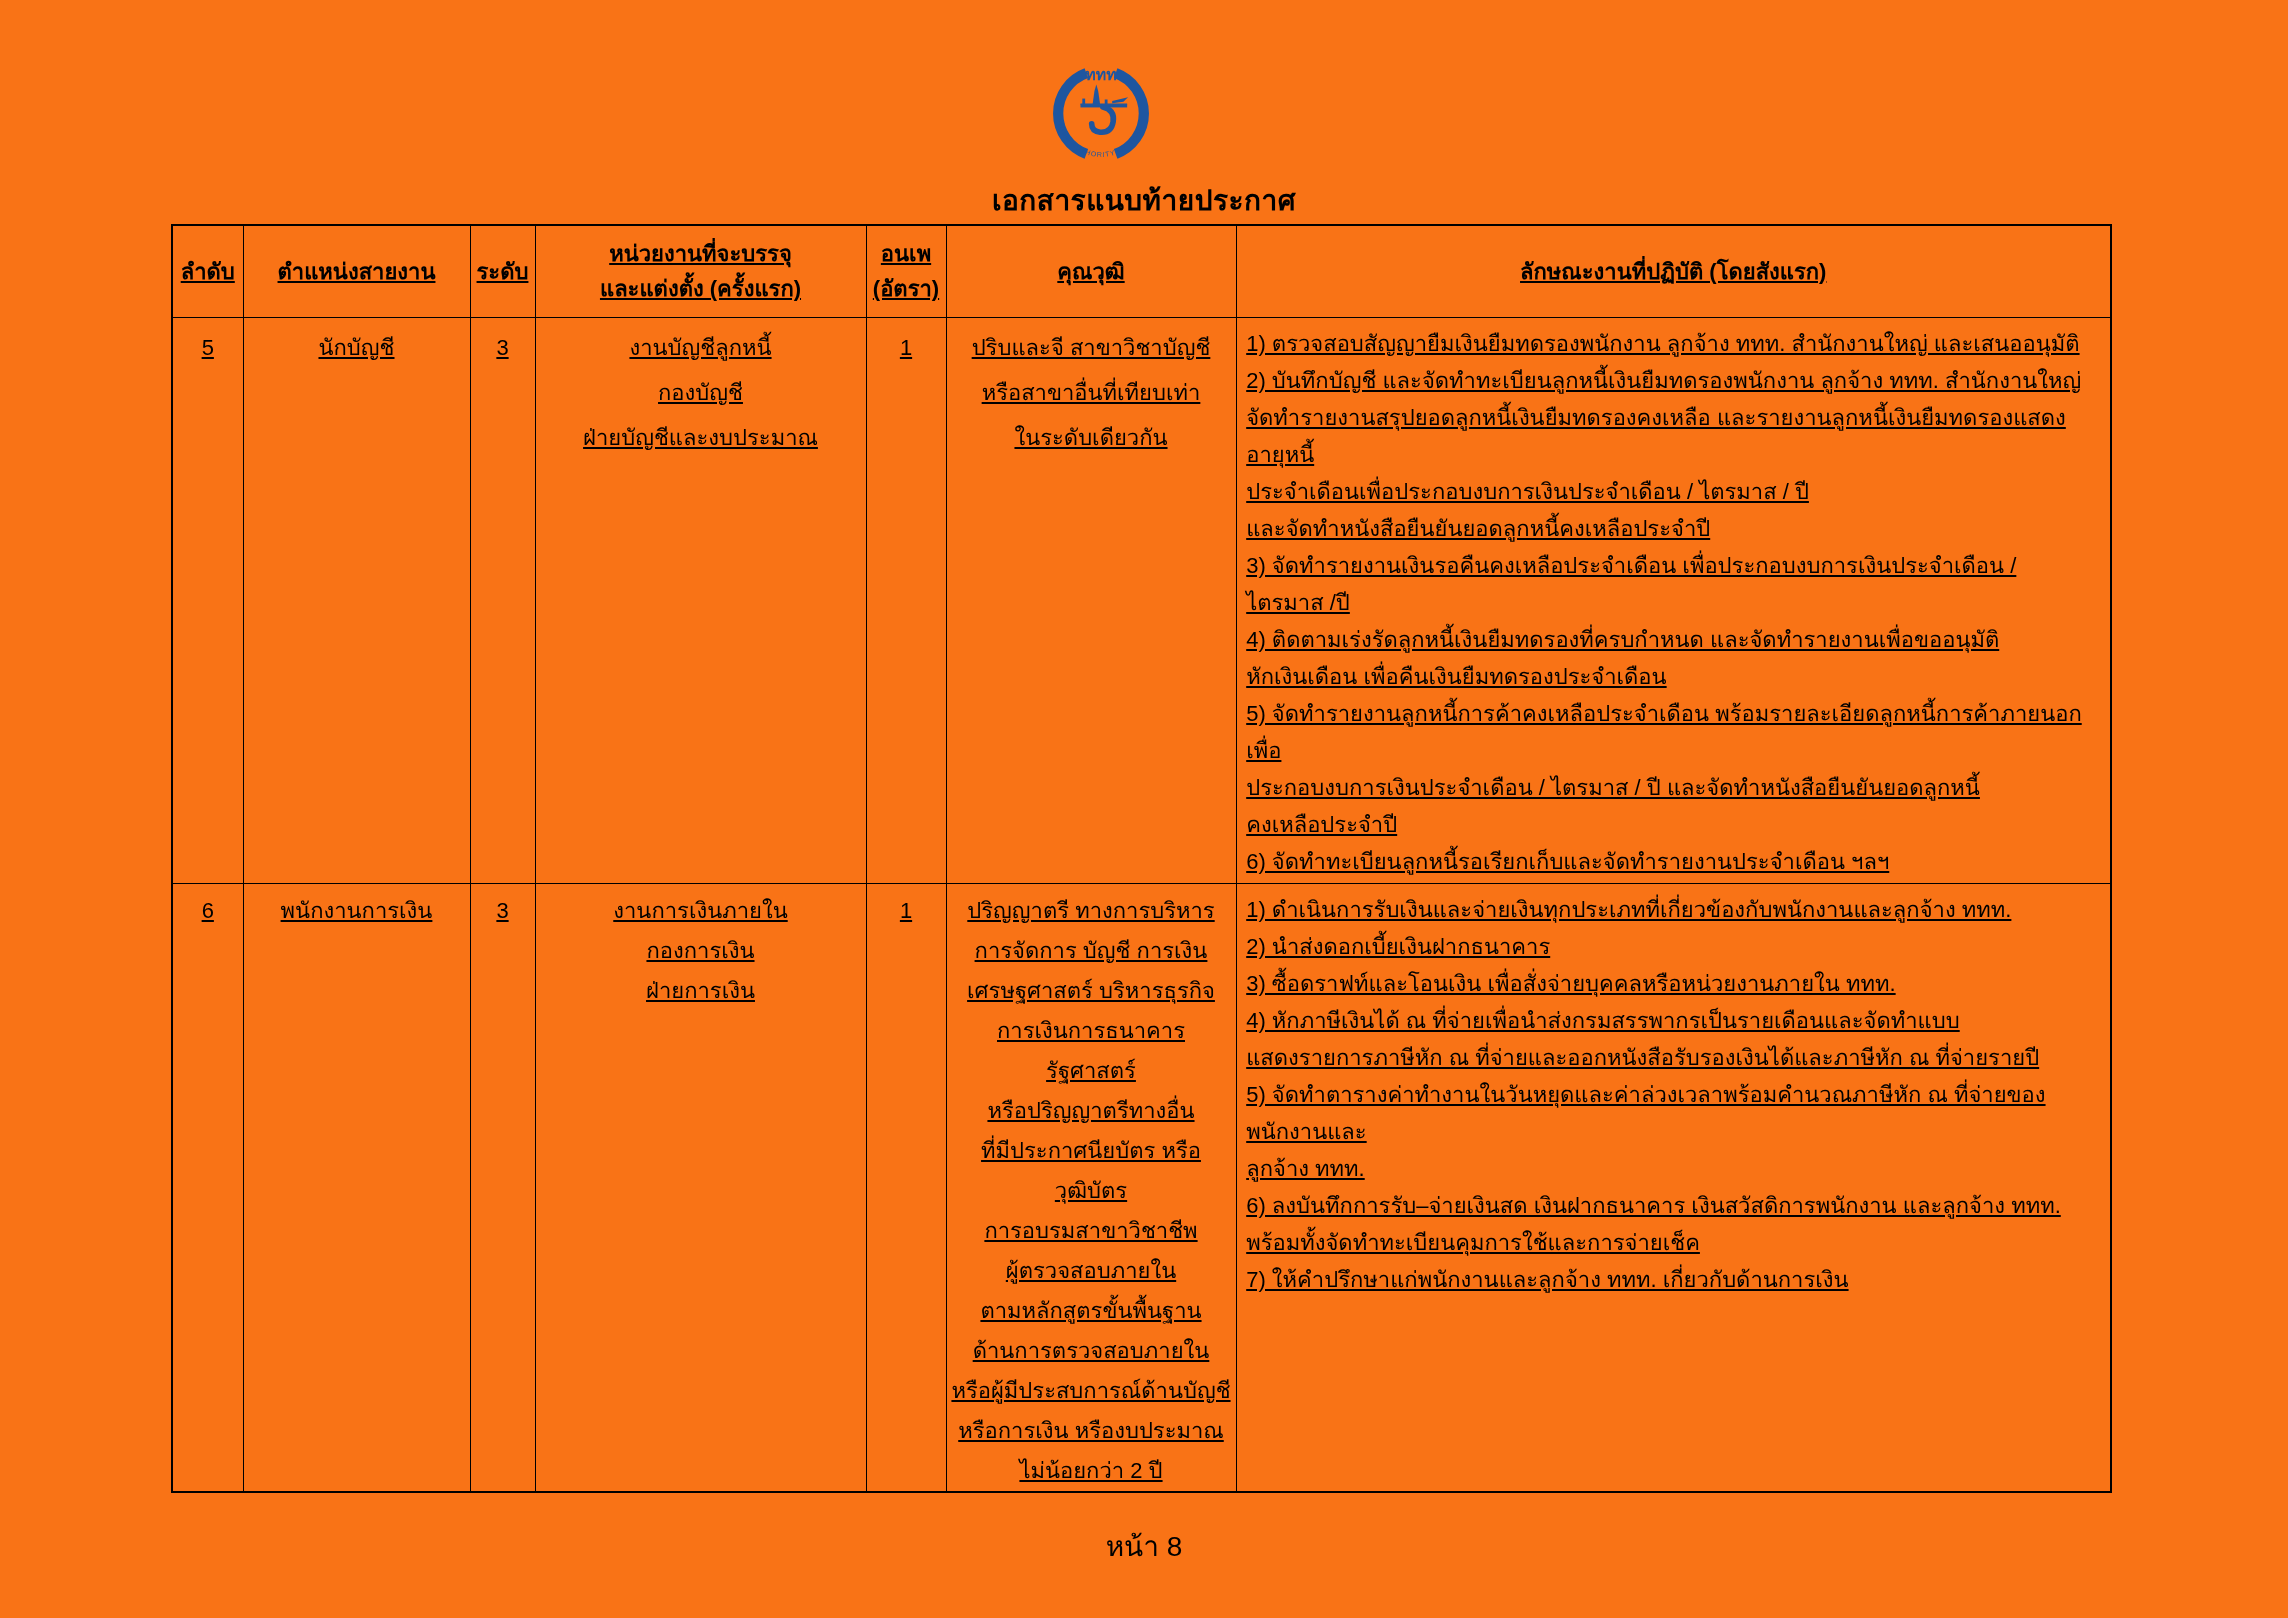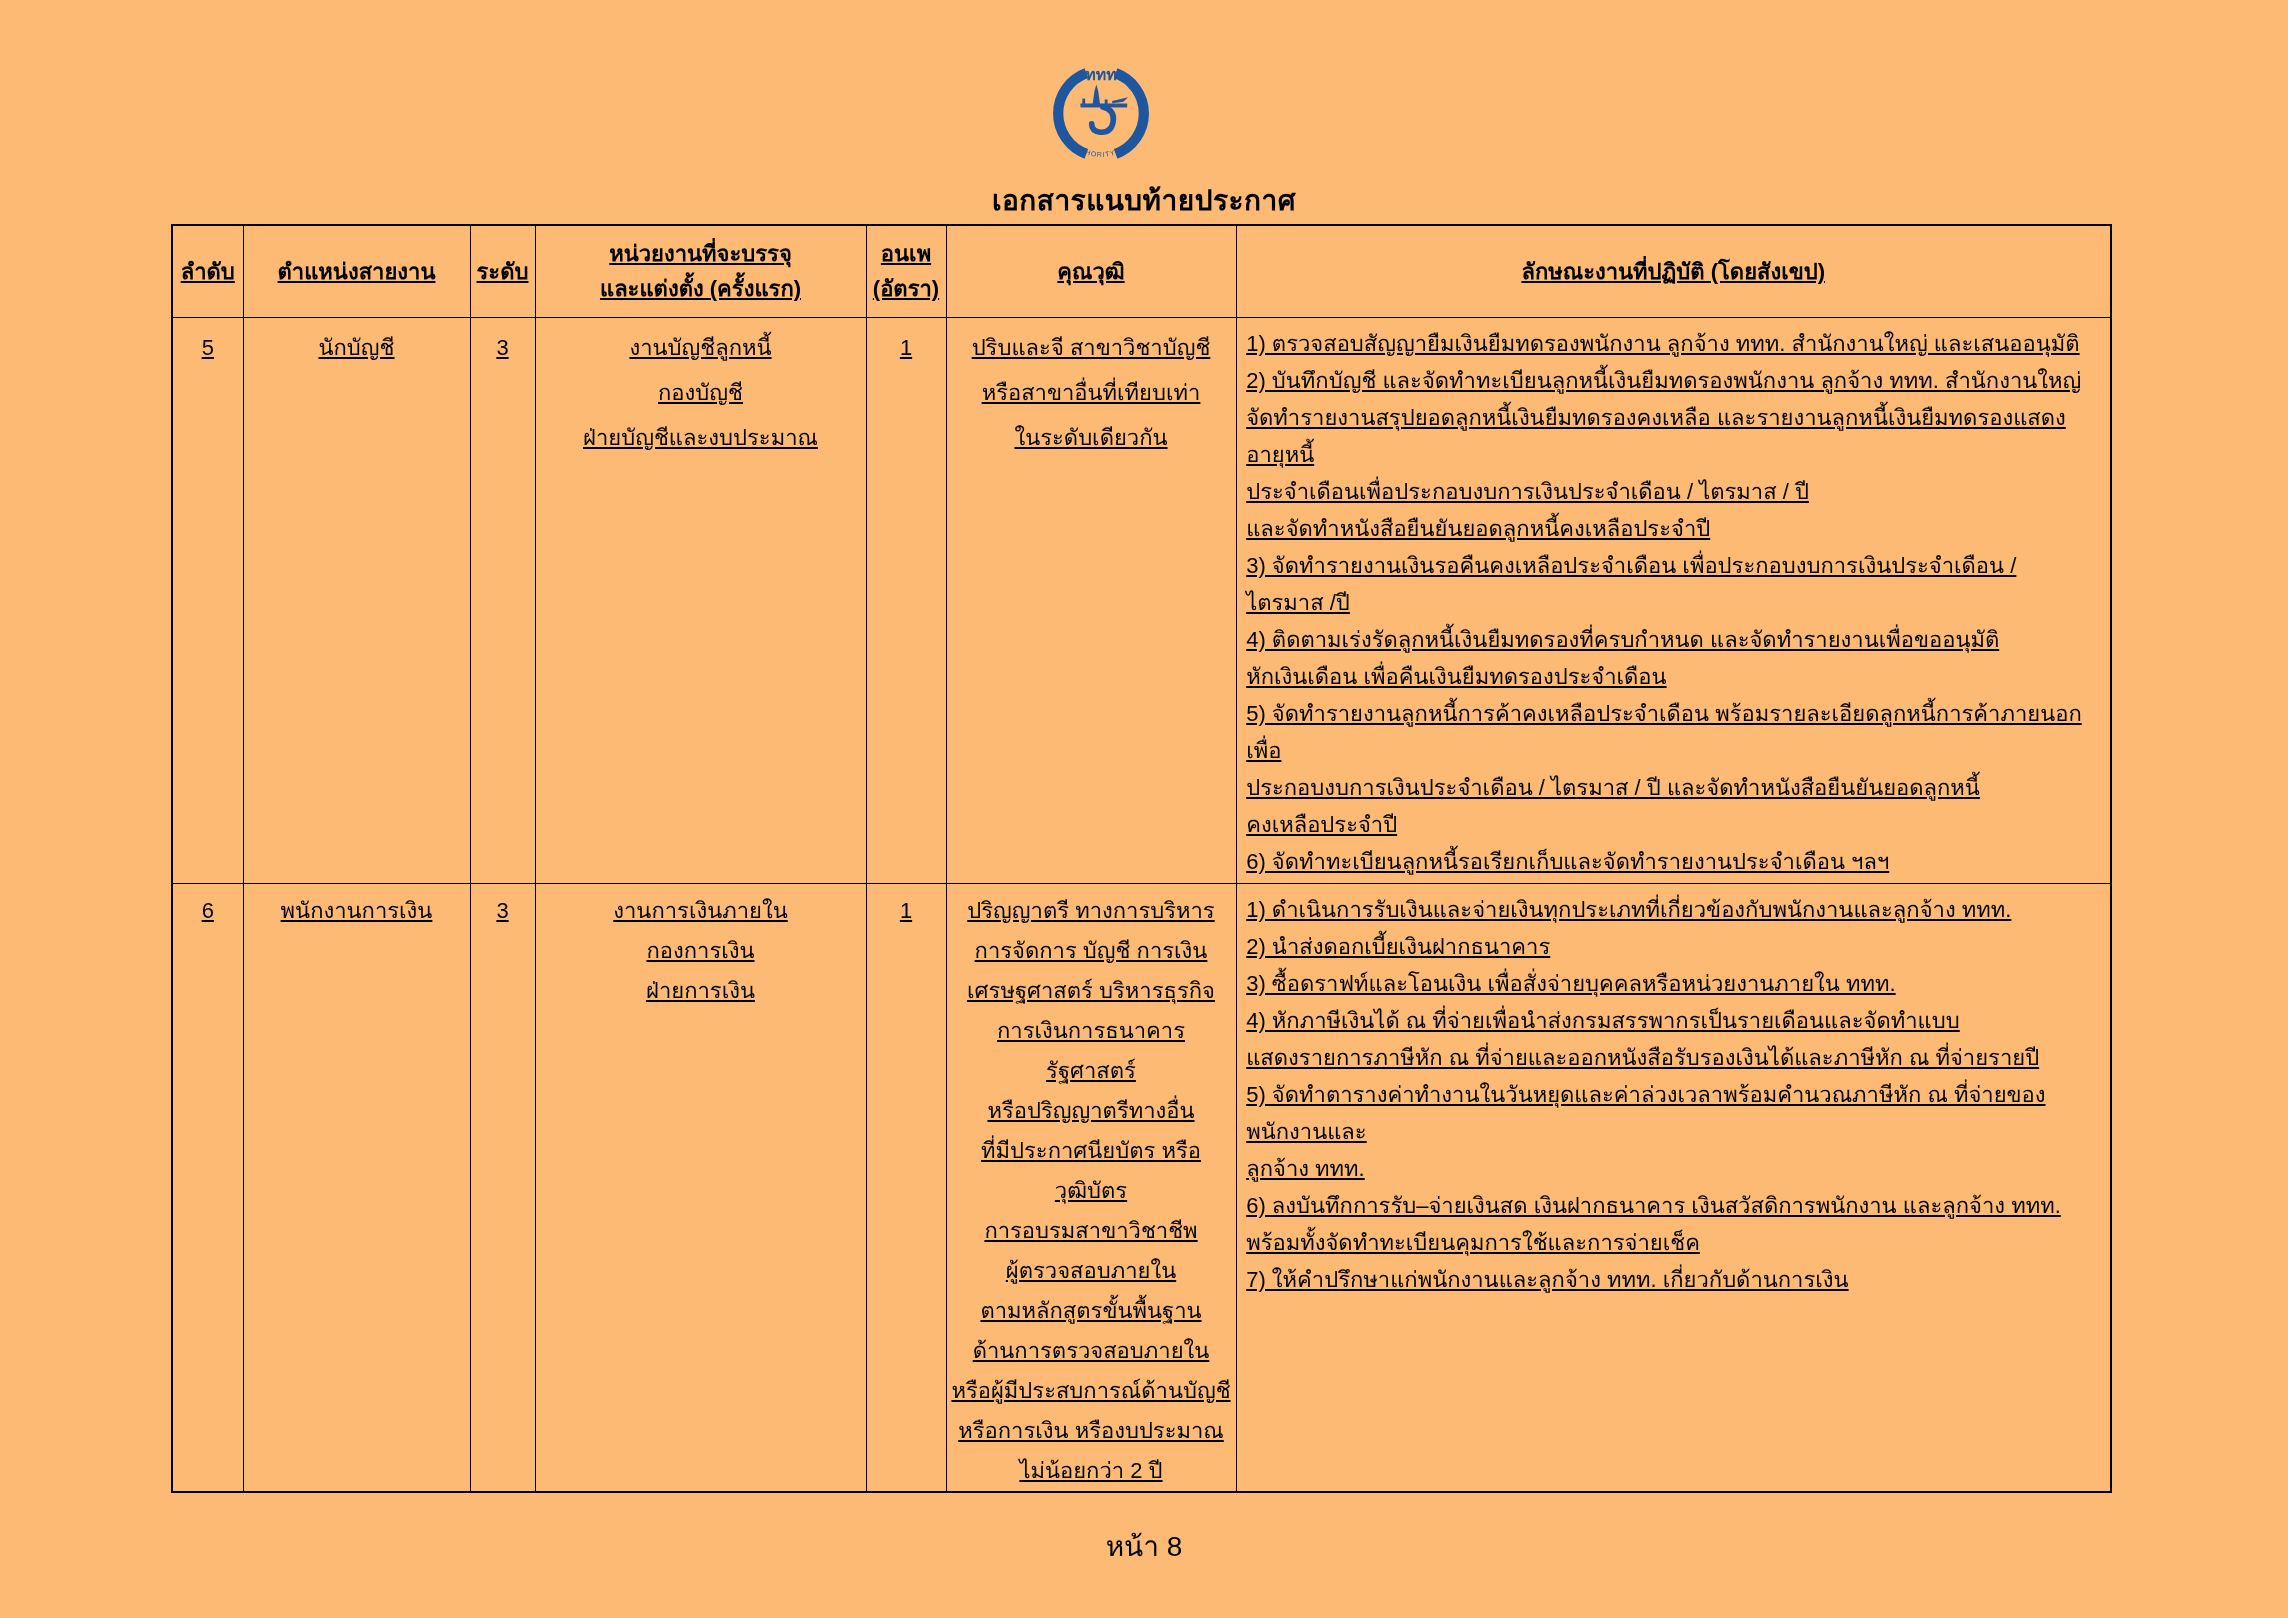--- a/index.html
+++ b/index.html
@@ -1,20 +1,20 @@
 <!DOCTYPE html>
 <html lang="th"><head>
 <meta charset="utf-8">
 <style>
   html,body{margin:0;padding:0;background:#ffffff;}
   #page{
     position:relative;
     width:2288px;
     height:1618px;
-    background:#fdba74;
+    background:#f97316;
     font-family:"Liberation Sans","DejaVu Sans",sans-serif;
     color:#000;
   }
   .logo-wrap{
     position:absolute;
     left:1045px;
     top:46px;
     width:112px;
     height:135px;
   }
@@ -124,21 +124,21 @@
     <thead>
       <tr>
         <th>ลำดับ</th>
         <th>ตำแหน่งสายงาน</th>
         <th>ระดับ</th>
         <th class="multiline">หน่วยงานที่จะบรรจุ
 และแต่งตั้ง (ครั้งแรก)</th>
         <th class="multiline">อนเพ
 (อัตรา)</th>
         <th>คุณวุฒิ</th>
-        <th>ลักษณะงานที่ปฏิบัติ (โดยสังเขป)</th>
+        <th>ลักษณะงานที่ปฏิบัติ (โดยสังแรก)</th>
       </tr>
     </thead>
     <tbody>
       <tr class="row5">
         <td class="c">5</td>
         <td class="c">นักบัญชี</td>
         <td class="c">3</td>
         <td class="c multiline">งานบัญชีลูกหนี้
 กองบัญชี
 ฝ่ายบัญชีและงบประมาณ</td>

